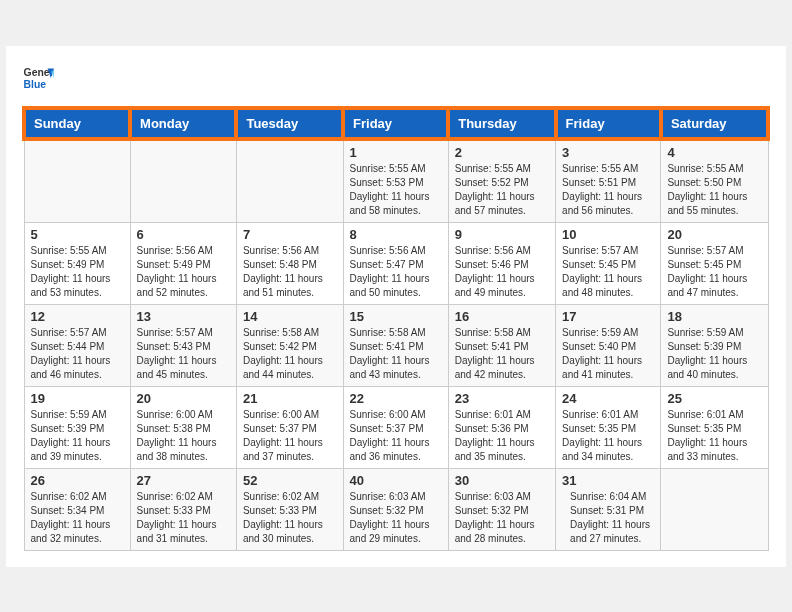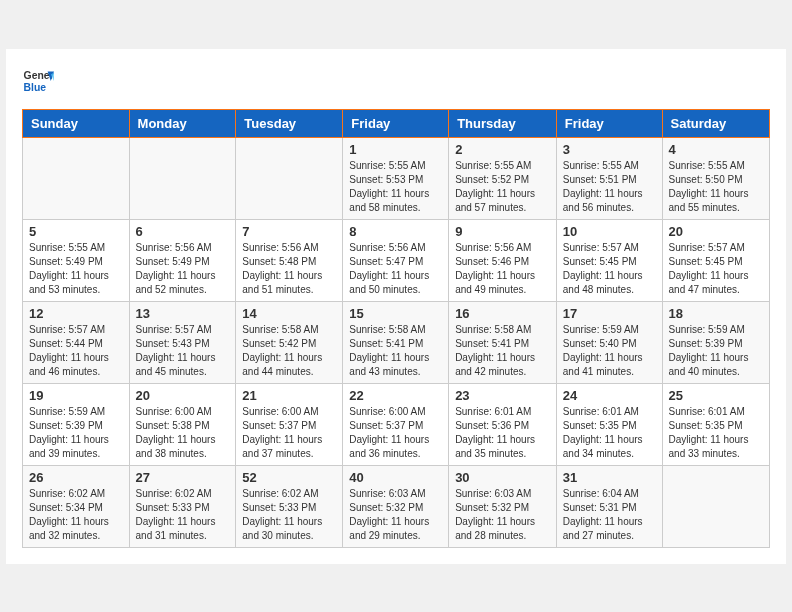--- a/index.html
+++ b/index.html
@@ -49,21 +49,21 @@
       width: 100%;
       border-collapse: collapse;
     }
     .calendar-table thead tr th {
       background: #1565c0;
       color: white;
       text-align: left;
       padding: 6px 8px;
       font-size: 13px;
       font-weight: bold;
-      border: 1px solid #f97316;
+      border: 4px solid #f97316;
     }
     .calendar-table tbody tr td {
       border: 1px solid #ccc;
       vertical-align: top;
       padding: 4px 6px;
       width: 111px;
       min-height: 80px;
       font-size: 10.5px;
       color: #333;
       background: white;
@@ -338,21 +338,21 @@
           </td>
           <td>
             <span class="day-number">30</span>
             <div class="day-info" style="white-space: pre-line;">Sunrise: 6:03 AM
 Sunset: 5:32 PM
 Daylight: 11 hours
 and 28 minutes.</div>
           </td>
           <td>
             <span class="day-number">31</span>
-            <div class="day-info" style="white-space: pre-line;">Sunrise: 6:04 AM
+            <div class="day-info" style="white-space: pre-line; margin-left: 8px;">Sunrise: 6:04 AM
 Sunset: 5:31 PM
 Daylight: 11 hours
 and 27 minutes.</div>
           </td>
           <td class="empty-cell"></td>
         </tr>
       </tbody>
   </table>
 </div>
 

